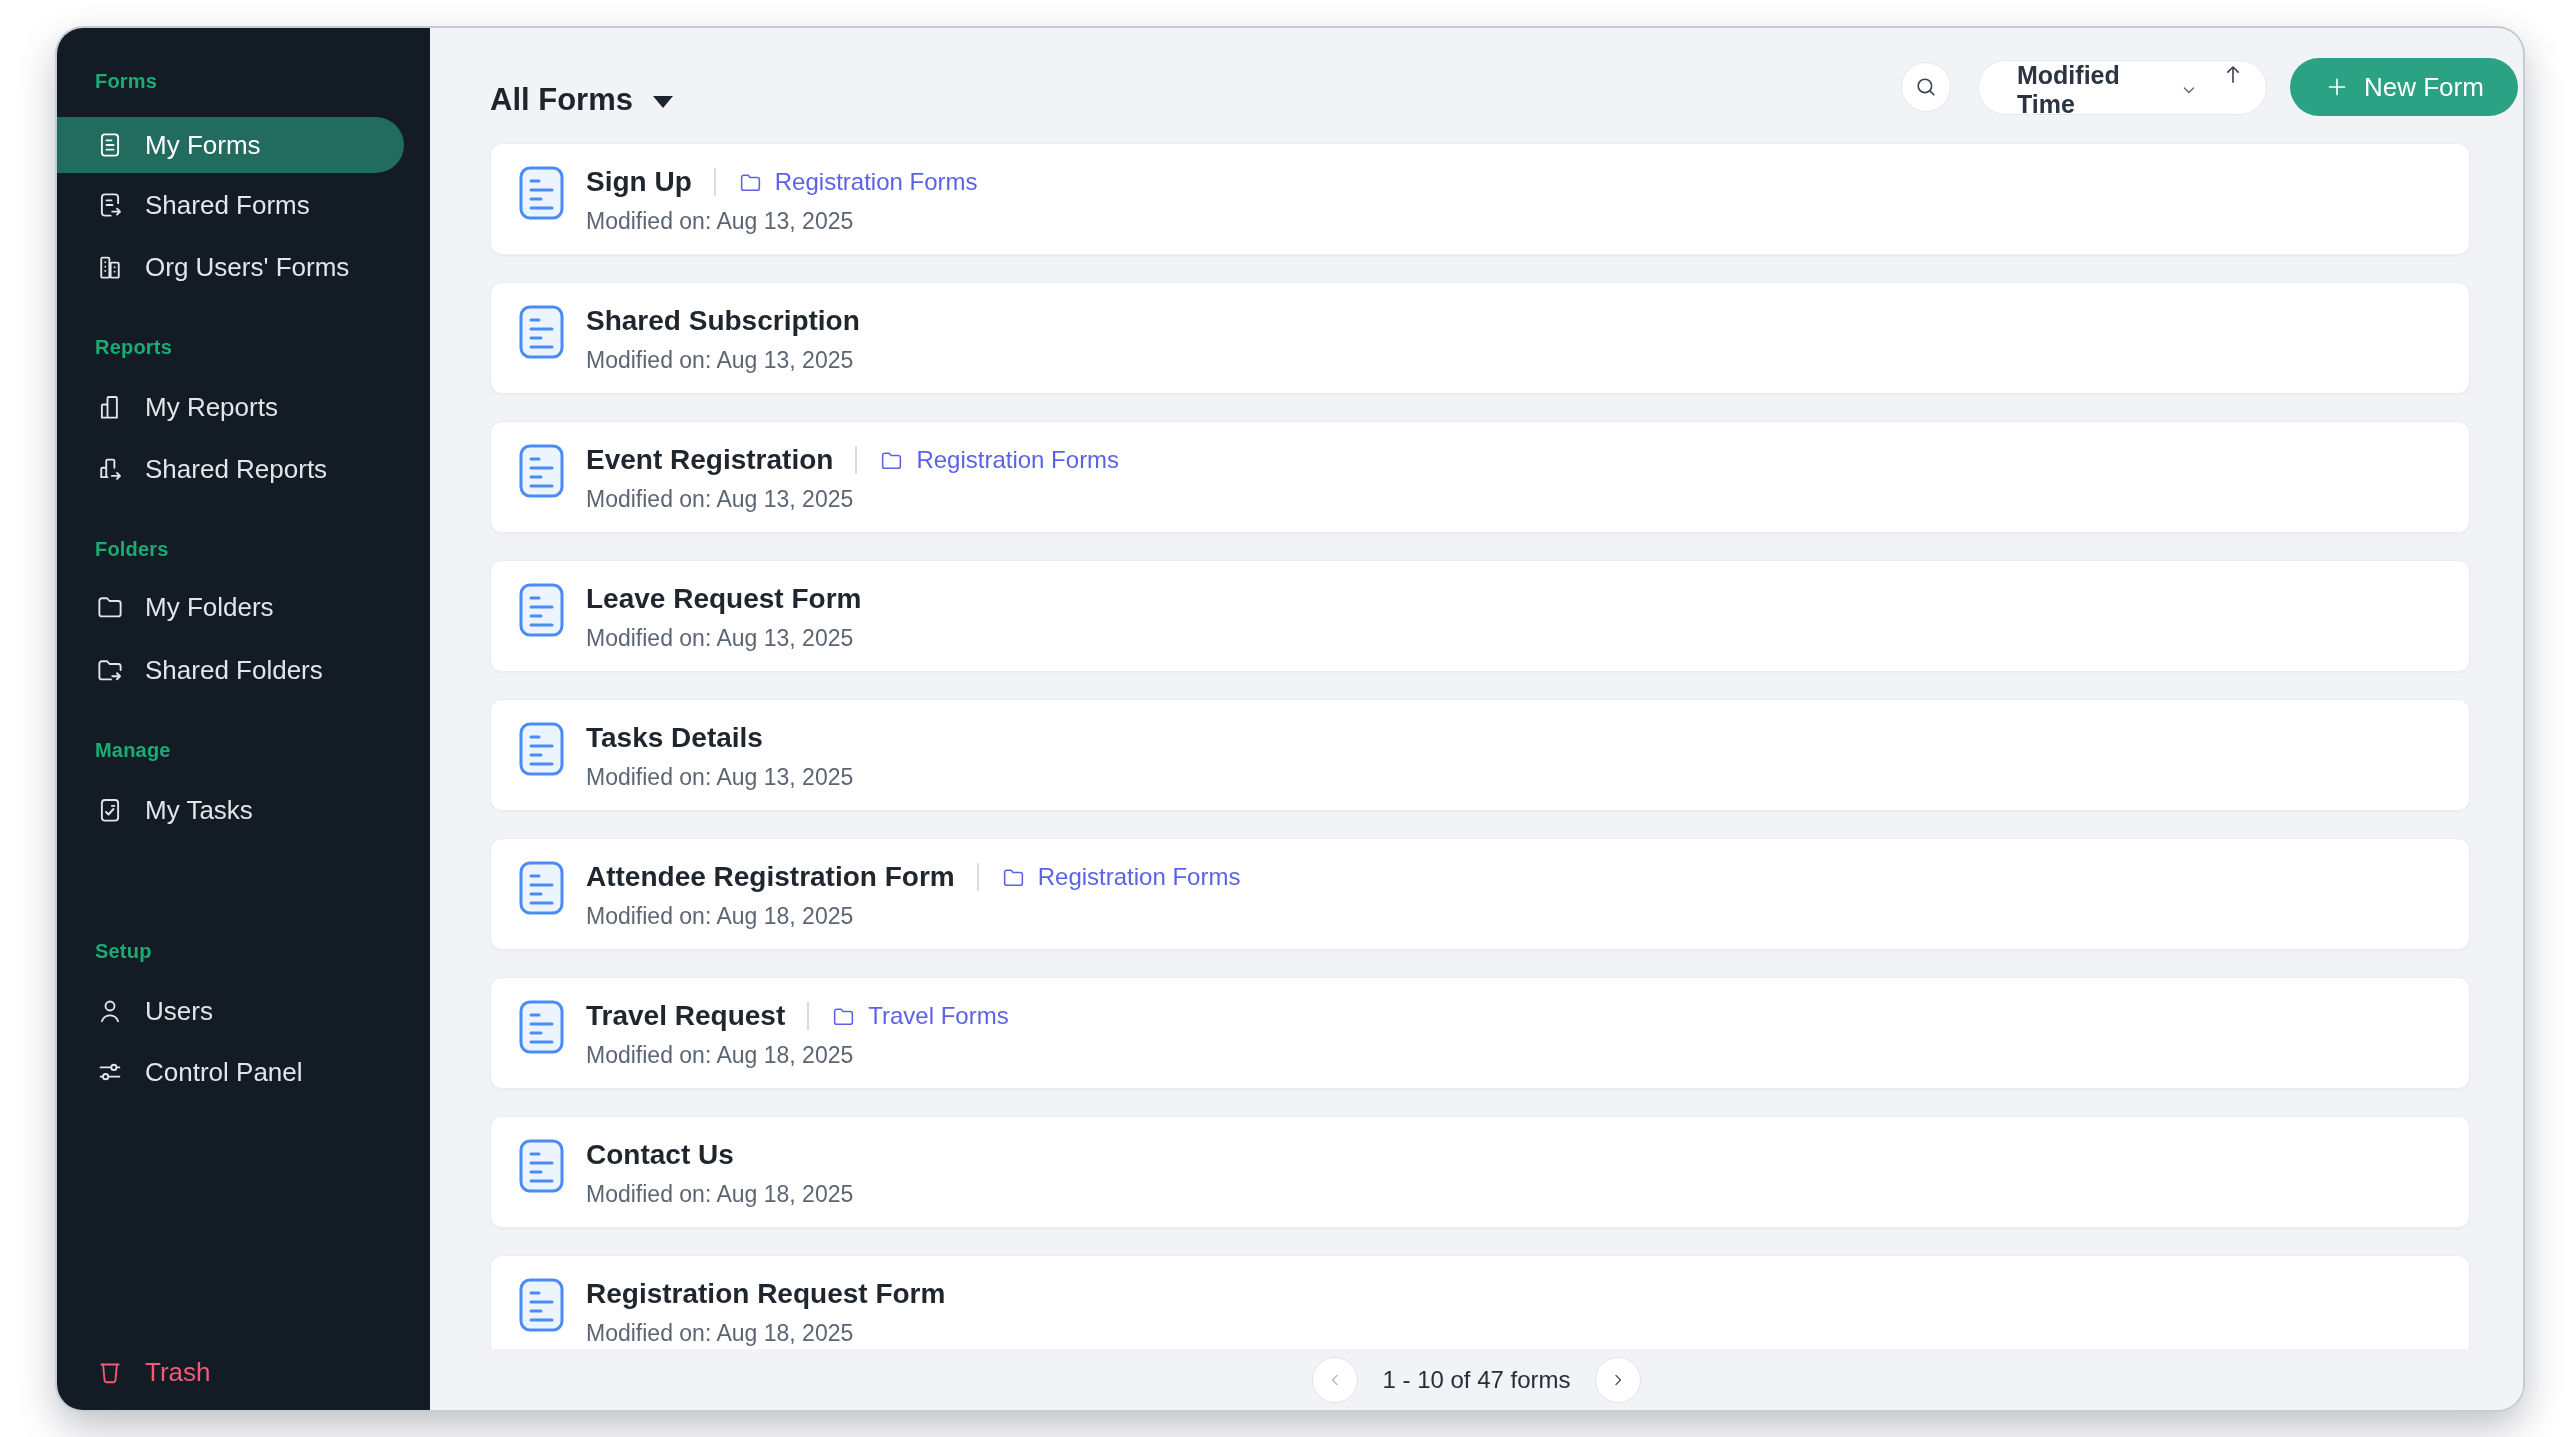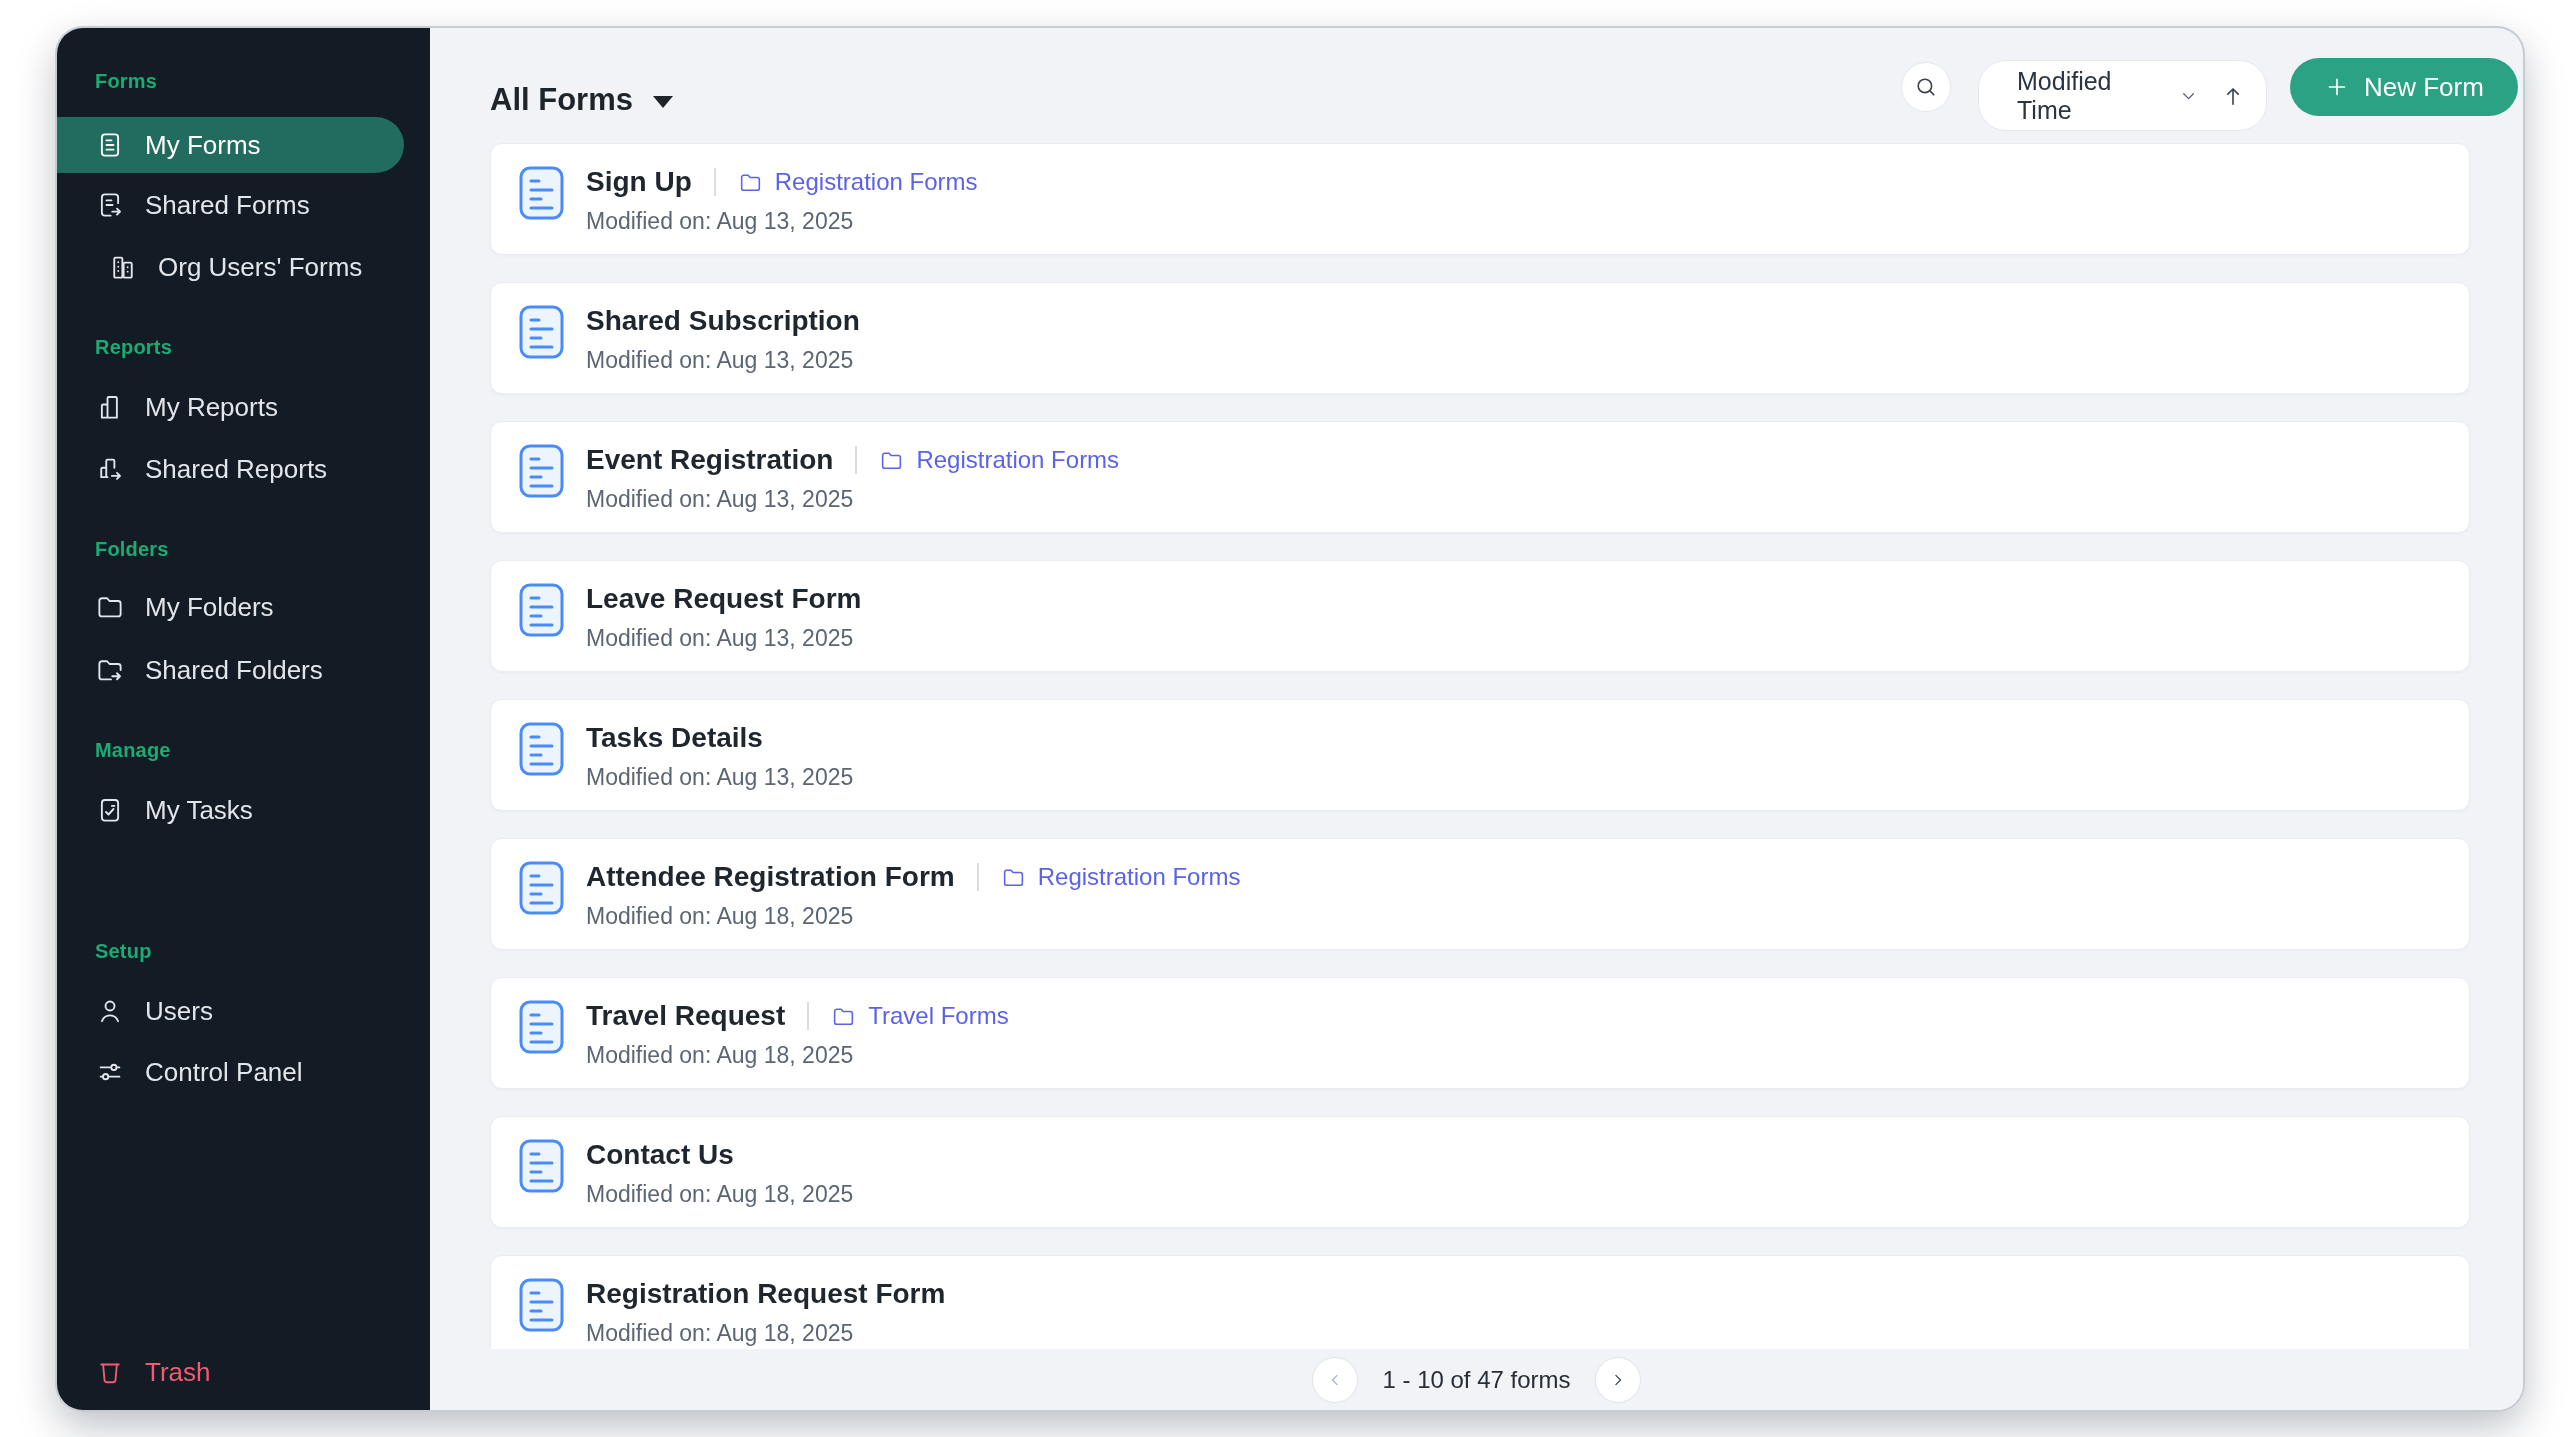--- a/index.html
+++ b/index.html
@@ -24,22 +24,22 @@
   .view-switch { position:absolute; left:60px; top:54px; display:flex; align-items:center; gap:20px;
     font-size:31px; font-weight:700; color:#1d242c; cursor:pointer; }
   .caret { width:0; height:0; border-left:10px solid transparent; border-right:10px solid transparent;
     border-top:12px solid #1d242c; margin-top:4px; }
 
   .search-btn { position:absolute; left:1471px; top:34px; width:50px; height:50px; border-radius:50%;
     background:#fff; border:1px solid #e4e7ec; display:flex; align-items:center; justify-content:center;
     color:#3c4450; cursor:pointer; }
   .search-btn svg { width:26px; height:26px; }
 
-  .sort-pill { position:absolute; left:1548px; top:32px; width:289px; height:71px; background:#fff;
-    border:1px solid #e4e7ec; border-radius:28px; display:flex; align-items:center; overflow:hidden; }
+  .sort-pill { position:absolute; left:1548px; top:32px; width:289px; height:55px; background:#fff;
+    border:1px solid #e4e7ec; border-radius:28px; display:flex; align-items:flex-start; overflow:hidden;font-weight:bold; }
   .sort-main { flex:1; display:flex; align-items:center; padding-left:38px; gap:24px;
     font-size:25px; color:#2b3440; cursor:pointer; }
   .sort-main svg { width:24px; height:24px; color:#5a6472; }
   .sort-divider { width:1px; background:#e4e7ec; }
   .sort-dir { width:66px; display:flex; align-items:center; justify-content:center; background:none;
     border:none; color:#3c4450; cursor:pointer; }
   .sort-dir svg { width:26px; height:26px; }
 
   .new-form { position:absolute; left:1860px; top:30px; height:58px; padding:0 34px;
     background:#2ba283; color:#fff; border:none; border-radius:29px; font-size:26px;
@@ -86,21 +86,21 @@
       <div class="side-item" style="top: 150px;">
         <span style="width: 30px; height: 30px; flex: 0 0 auto;">
           <svg viewBox="0 0 24 24" fill="none" stroke="currentColor" stroke-width="1.5" stroke-linecap="round" stroke-linejoin="round" style="width:100%;height:100%;display:block">
             <path d="M18.5 10.5V6a2.5 2.5 0 0 0-2.5-2.5H8A2.5 2.5 0 0 0 5.5 6v12A2.5 2.5 0 0 0 8 20.5h4.5"></path>
             <path d="M9.2 8.3h4M9.2 12h4.8"></path>
             <path d="M13.8 17.3h6.2m0 0-2.4-2.4m2.4 2.4-2.4 2.4"></path>
           </svg>
         </span>
         <span>Shared Forms</span>
       </div>
-      <div class="side-item" style="top: 212px; margin-left: 13px;">
+      <div class="side-item" style="top: 212px;">
         <span style="width: 30px; height: 30px; flex: 0 0 auto;">
           <svg viewBox="0 0 24 24" fill="none" stroke="currentColor" stroke-width="1.5" stroke-linecap="round" stroke-linejoin="round" style="width:100%;height:100%;display:block">
             <rect x="5" y="4.5" width="6.5" height="16" rx="1"></rect>
             <rect x="12.5" y="8.5" width="6.5" height="12" rx="1"></rect>
             <path d="M8.2 8.2h.01M8.2 11.7h.01M8.2 15.2h.01M15.7 12.2h.01M15.7 15.7h.01"></path>
           </svg>
         </span>
         <span>Org Users' Forms</span>
       </div>
       <div class="side-label" style="top: 308px;">Reports</div>

